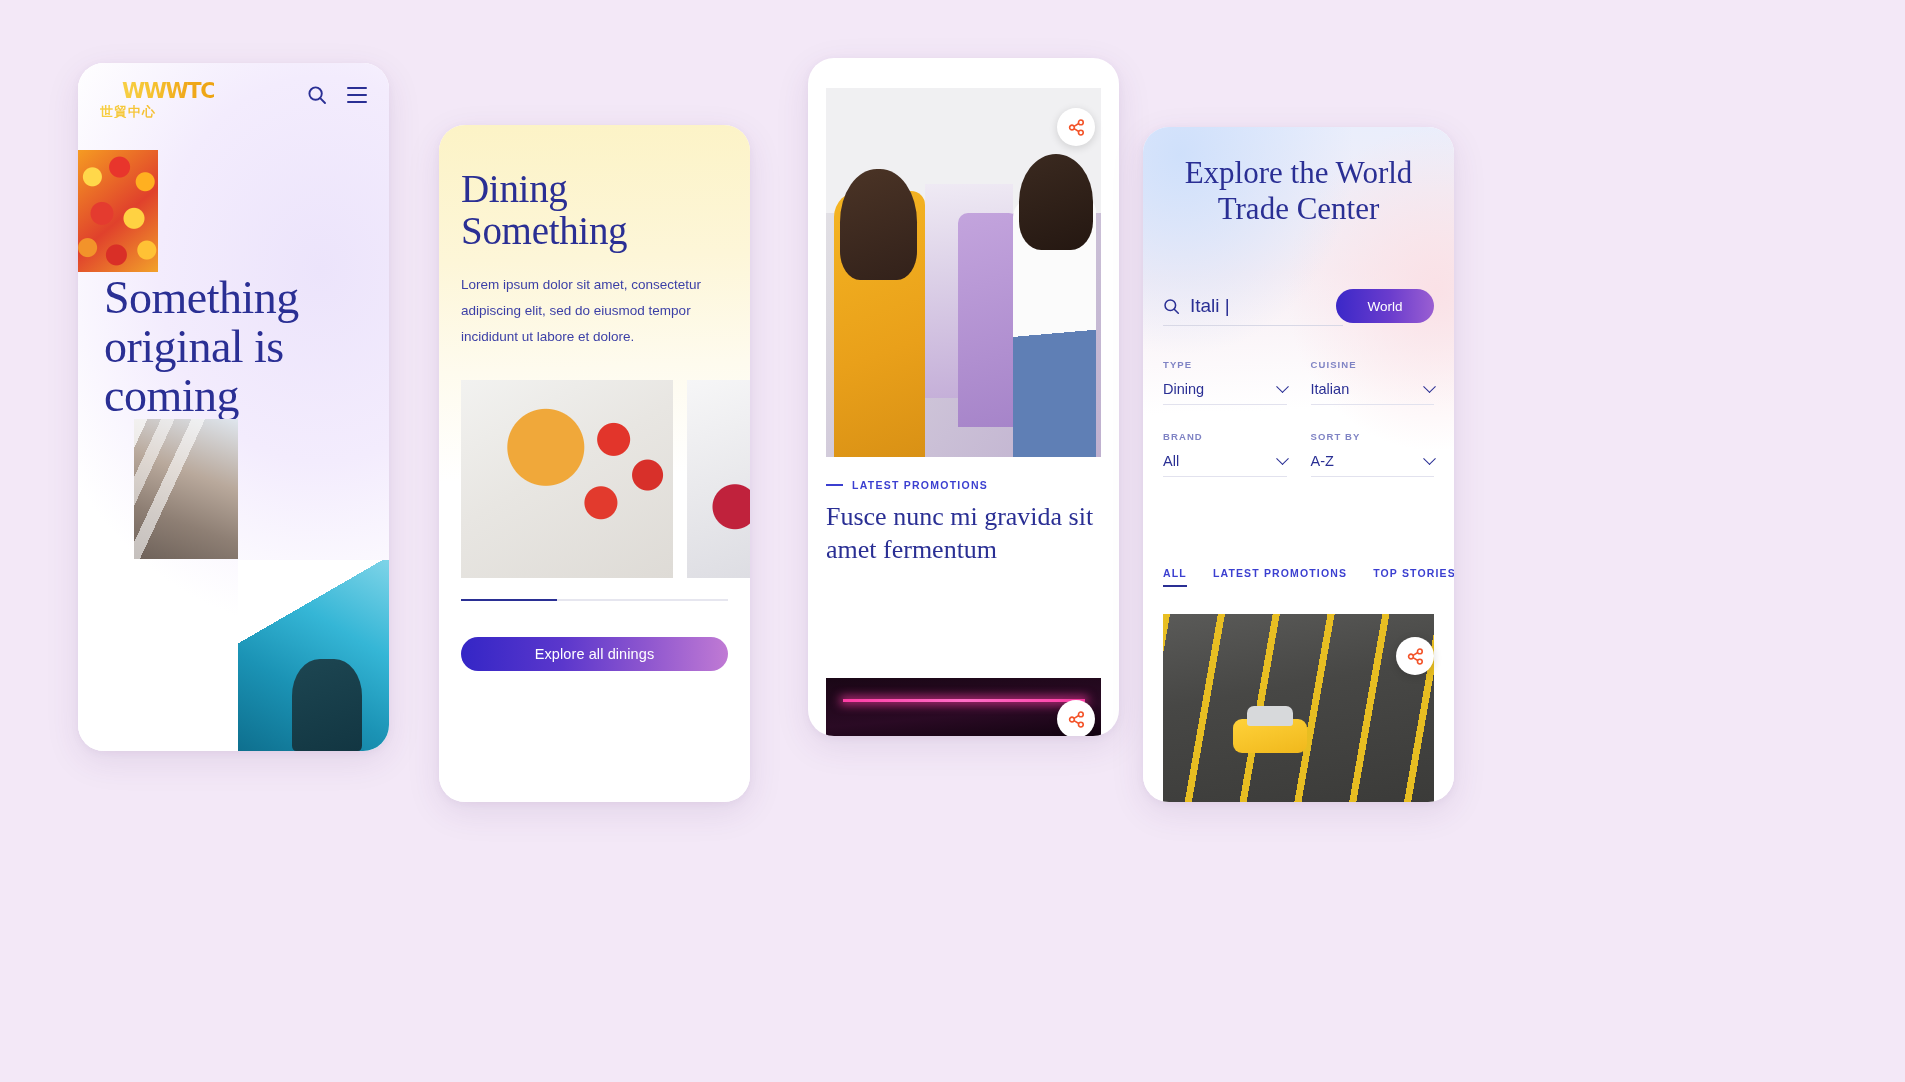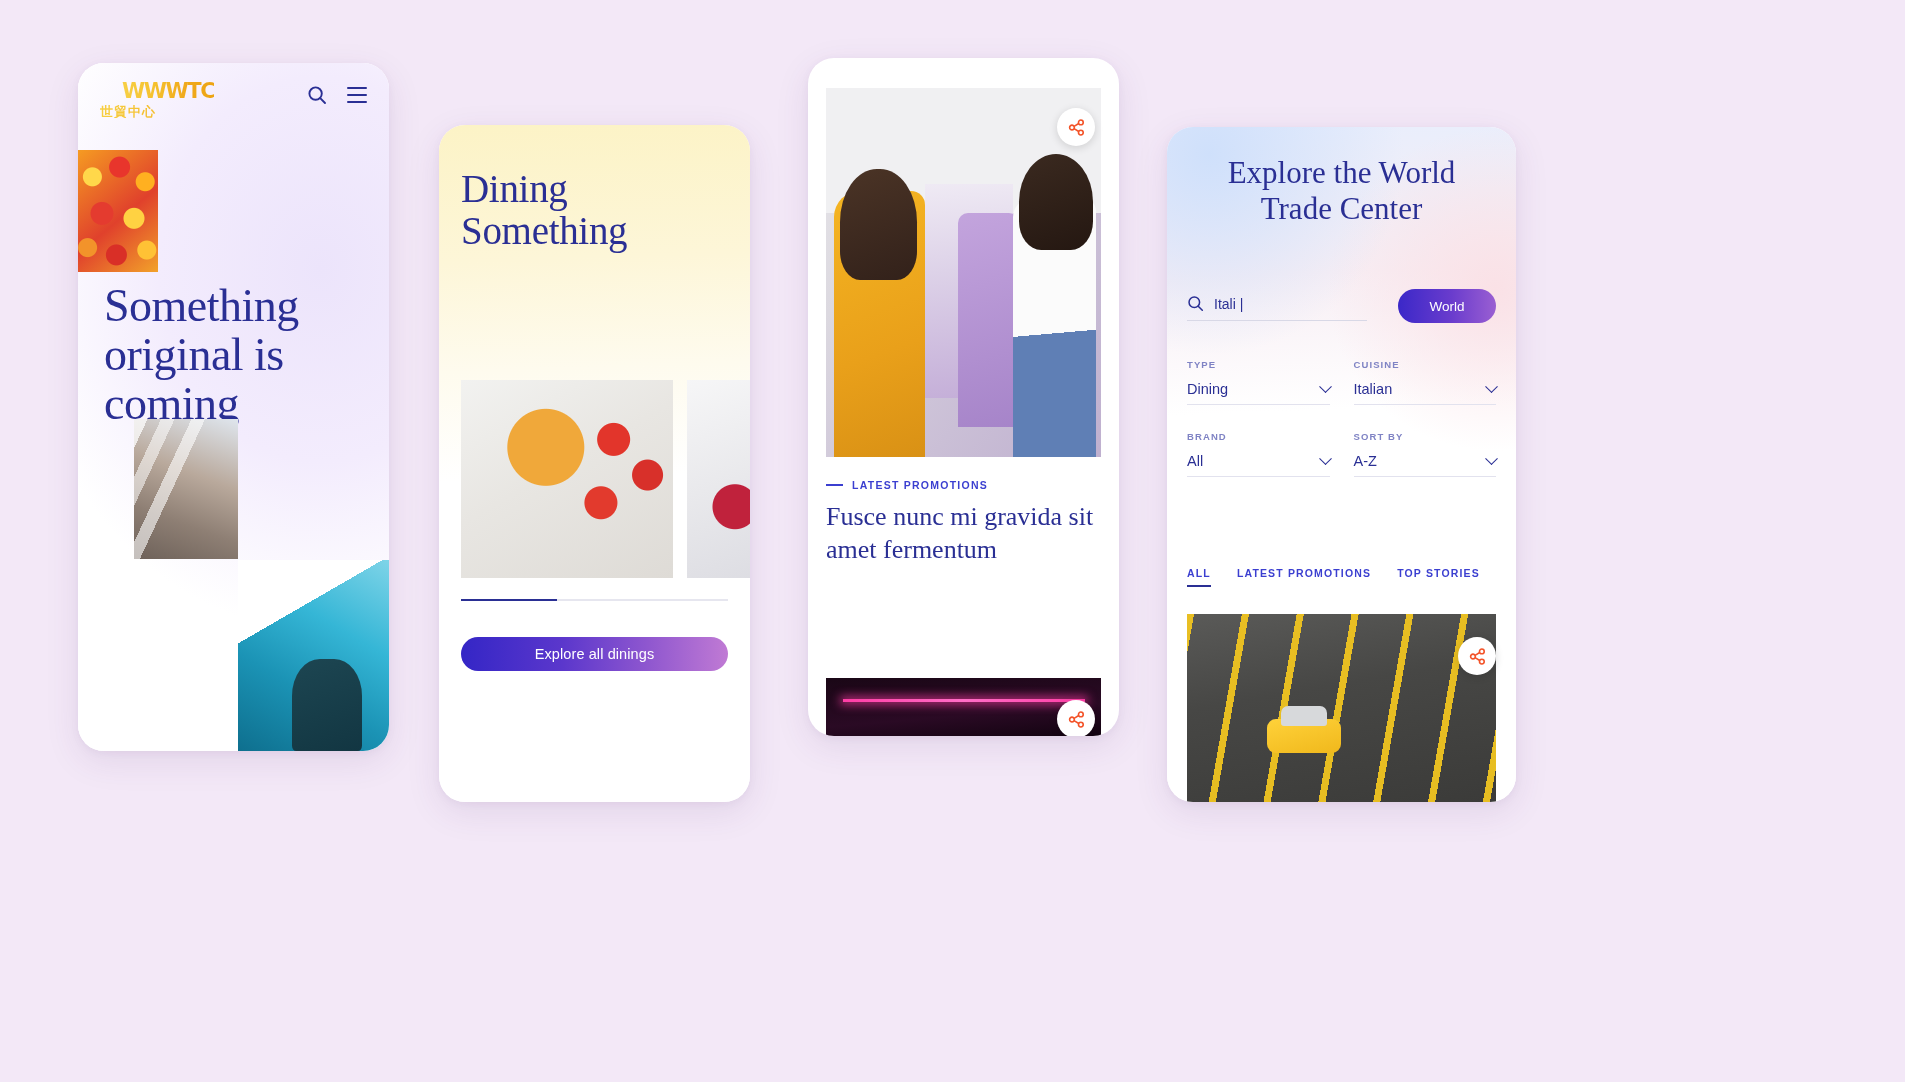--- a/index.html
+++ b/index.html
@@ -72,21 +72,20 @@
       radial-gradient(circle at 12% 80%, #f2932a 0 9px, transparent 10px),
       radial-gradient(circle at 48% 86%, #d92f27 0 10px, transparent 11px),
       radial-gradient(circle at 86% 82%, #ffc235 0 9px, transparent 10px),
       linear-gradient(140deg, #f59b22 0%, #e0412c 55%, #f2a22a 100%);
   }
   .s1-headline {
     position: absolute; left: 26px; right: 10px; top: 210px;
     font-family: "Liberation Serif", serif;
     font-size: 46px; line-height: 1.07; letter-spacing: -0.5px;
     color: #2a2f94;
-    margin-top: 8px;
   }
   .img-mall {
     position: absolute; left: 56px; top: 356px; width: 104px; height: 140px;
     background:
       linear-gradient(115deg, rgba(255,255,255,.75) 0 8%, transparent 8% 16%,
                       rgba(255,255,255,.55) 16% 24%, transparent 24% 34%,
                       rgba(255,255,255,.6) 34% 42%, transparent 42% 100%),
       linear-gradient(200deg, #dfe6ee 0%, #b9a99c 40%, #8e7f74 70%, #6d6159 100%);
   }
   .img-sky {
@@ -218,42 +217,42 @@
     overflow: hidden;
   }
   .neon {
     position: absolute; left: 6%; right: 6%; top: 36%; height: 3px;
     background: linear-gradient(90deg, #ff3da6, #ff6ec7, #ff3da6);
     box-shadow: 0 0 10px 3px rgba(255,61,166,.65);
   }
   #s3-share2 { right: 24px; top: 642px; }
 
   
-  #screen4 { left: 1167px; top: 127px; width: 349px; height: 675px; }
+  #screen4 { left: 1143px; top: 127px; width: 311px; height: 675px; }
   .s4-bg {
     position: absolute; inset: 0;
     background:
       radial-gradient(90% 48% at 12% 4%, #cfe0fb 0%, rgba(207,224,251,0) 62%),
       radial-gradient(80% 40% at 94% 24%, #fae1e6 0%, rgba(250,225,230,0) 60%),
       linear-gradient(178deg, #e9eefc 0%, #f7eef4 22%, #ffffff 42%, #ffffff 100%);
   }
   .s4-title {
     position: absolute; left: 22px; right: 22px; top: 28px;
     text-align: center;
     font-family: "Liberation Serif", serif;
     font-size: 31px; line-height: 1.17; color: #2a2f94;
   }
   .s4-search {
     position: absolute; left: 20px; top: 168px; width: 180px;
     display: flex; align-items: center; gap: 10px;
     border-bottom: 1.5px solid #d8d8e6; padding-bottom: 8px;
   }
   .s4-search input {
     border: none; outline: none; background: transparent;
-    font-size: 14px; color: #2a2f94; width: 100%;
+    font-size: 19px; color: #2a2f94; width: 100%;
     font-family: "Liberation Sans", sans-serif;
   }
   .s4-searchbtn {
     position: absolute; right: 20px; top: 162px; width: 98px; height: 34px;
     border: none; border-radius: 18px; cursor: pointer; color: #fff; font-size: 13.5px;
     background: linear-gradient(90deg, #3b28c8 0%, #6a3ccd 55%, #9a5fd2 100%);
     font-family: "Liberation Sans", sans-serif;
   }
   .s4-filters {
     position: absolute; left: 20px; right: 20px; top: 232px;
@@ -331,20 +330,21 @@
   <div class="img-sky"></div>
 </div>
 
 <div class="phone" id="screen2">
   <div class="s2-bg"></div>
 
   <div class="s2-title" id="s2title">
       <span style="display:block">Dining</span>
       <span style="display:block">Something</span>
     </div>
+  <div class="s2-body">Lorem ipsum dolor sit amet, consectetur adipiscing elit, sed do eiusmod tempor incididunt ut labore et dolore.</div>
 
   <div class="s2-gallery">
     <div class="g-card g-pasta"></div>
     <div class="g-card g-dessert"></div>
   </div>
 
   <div class="s2-progress">
     <i id="s2prog" style="width: 36%;"></i>
   </div>
 

